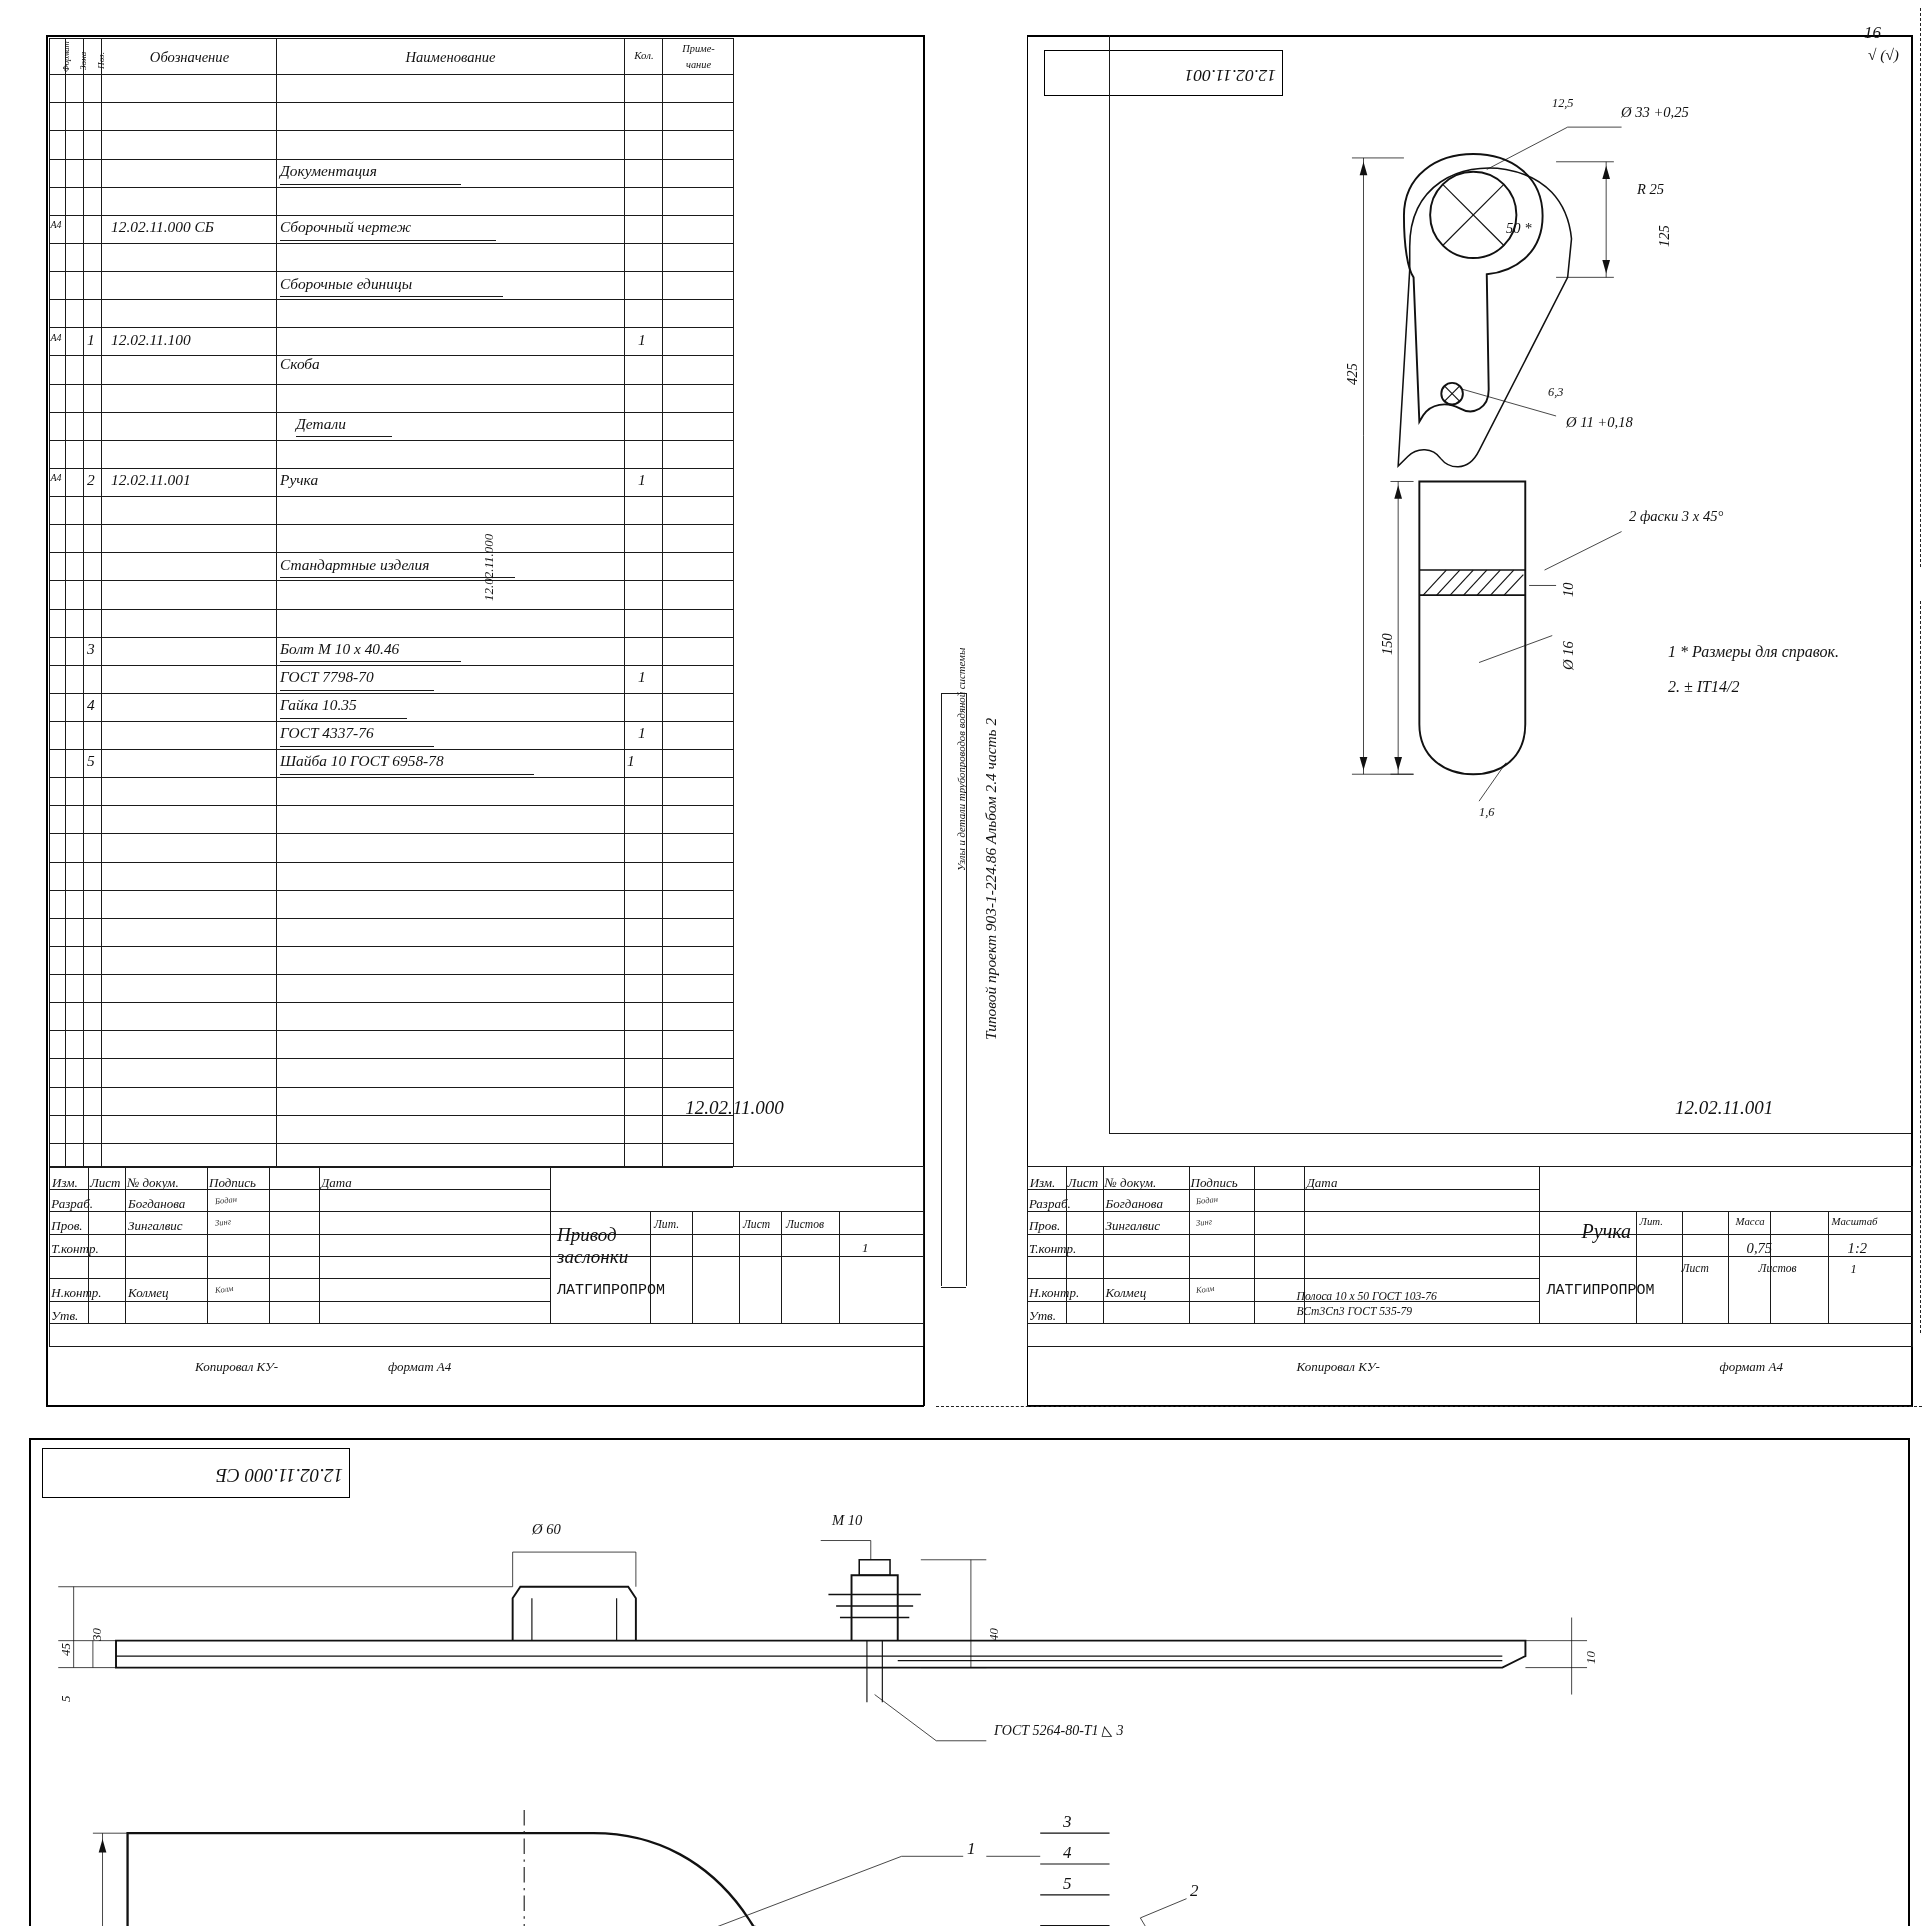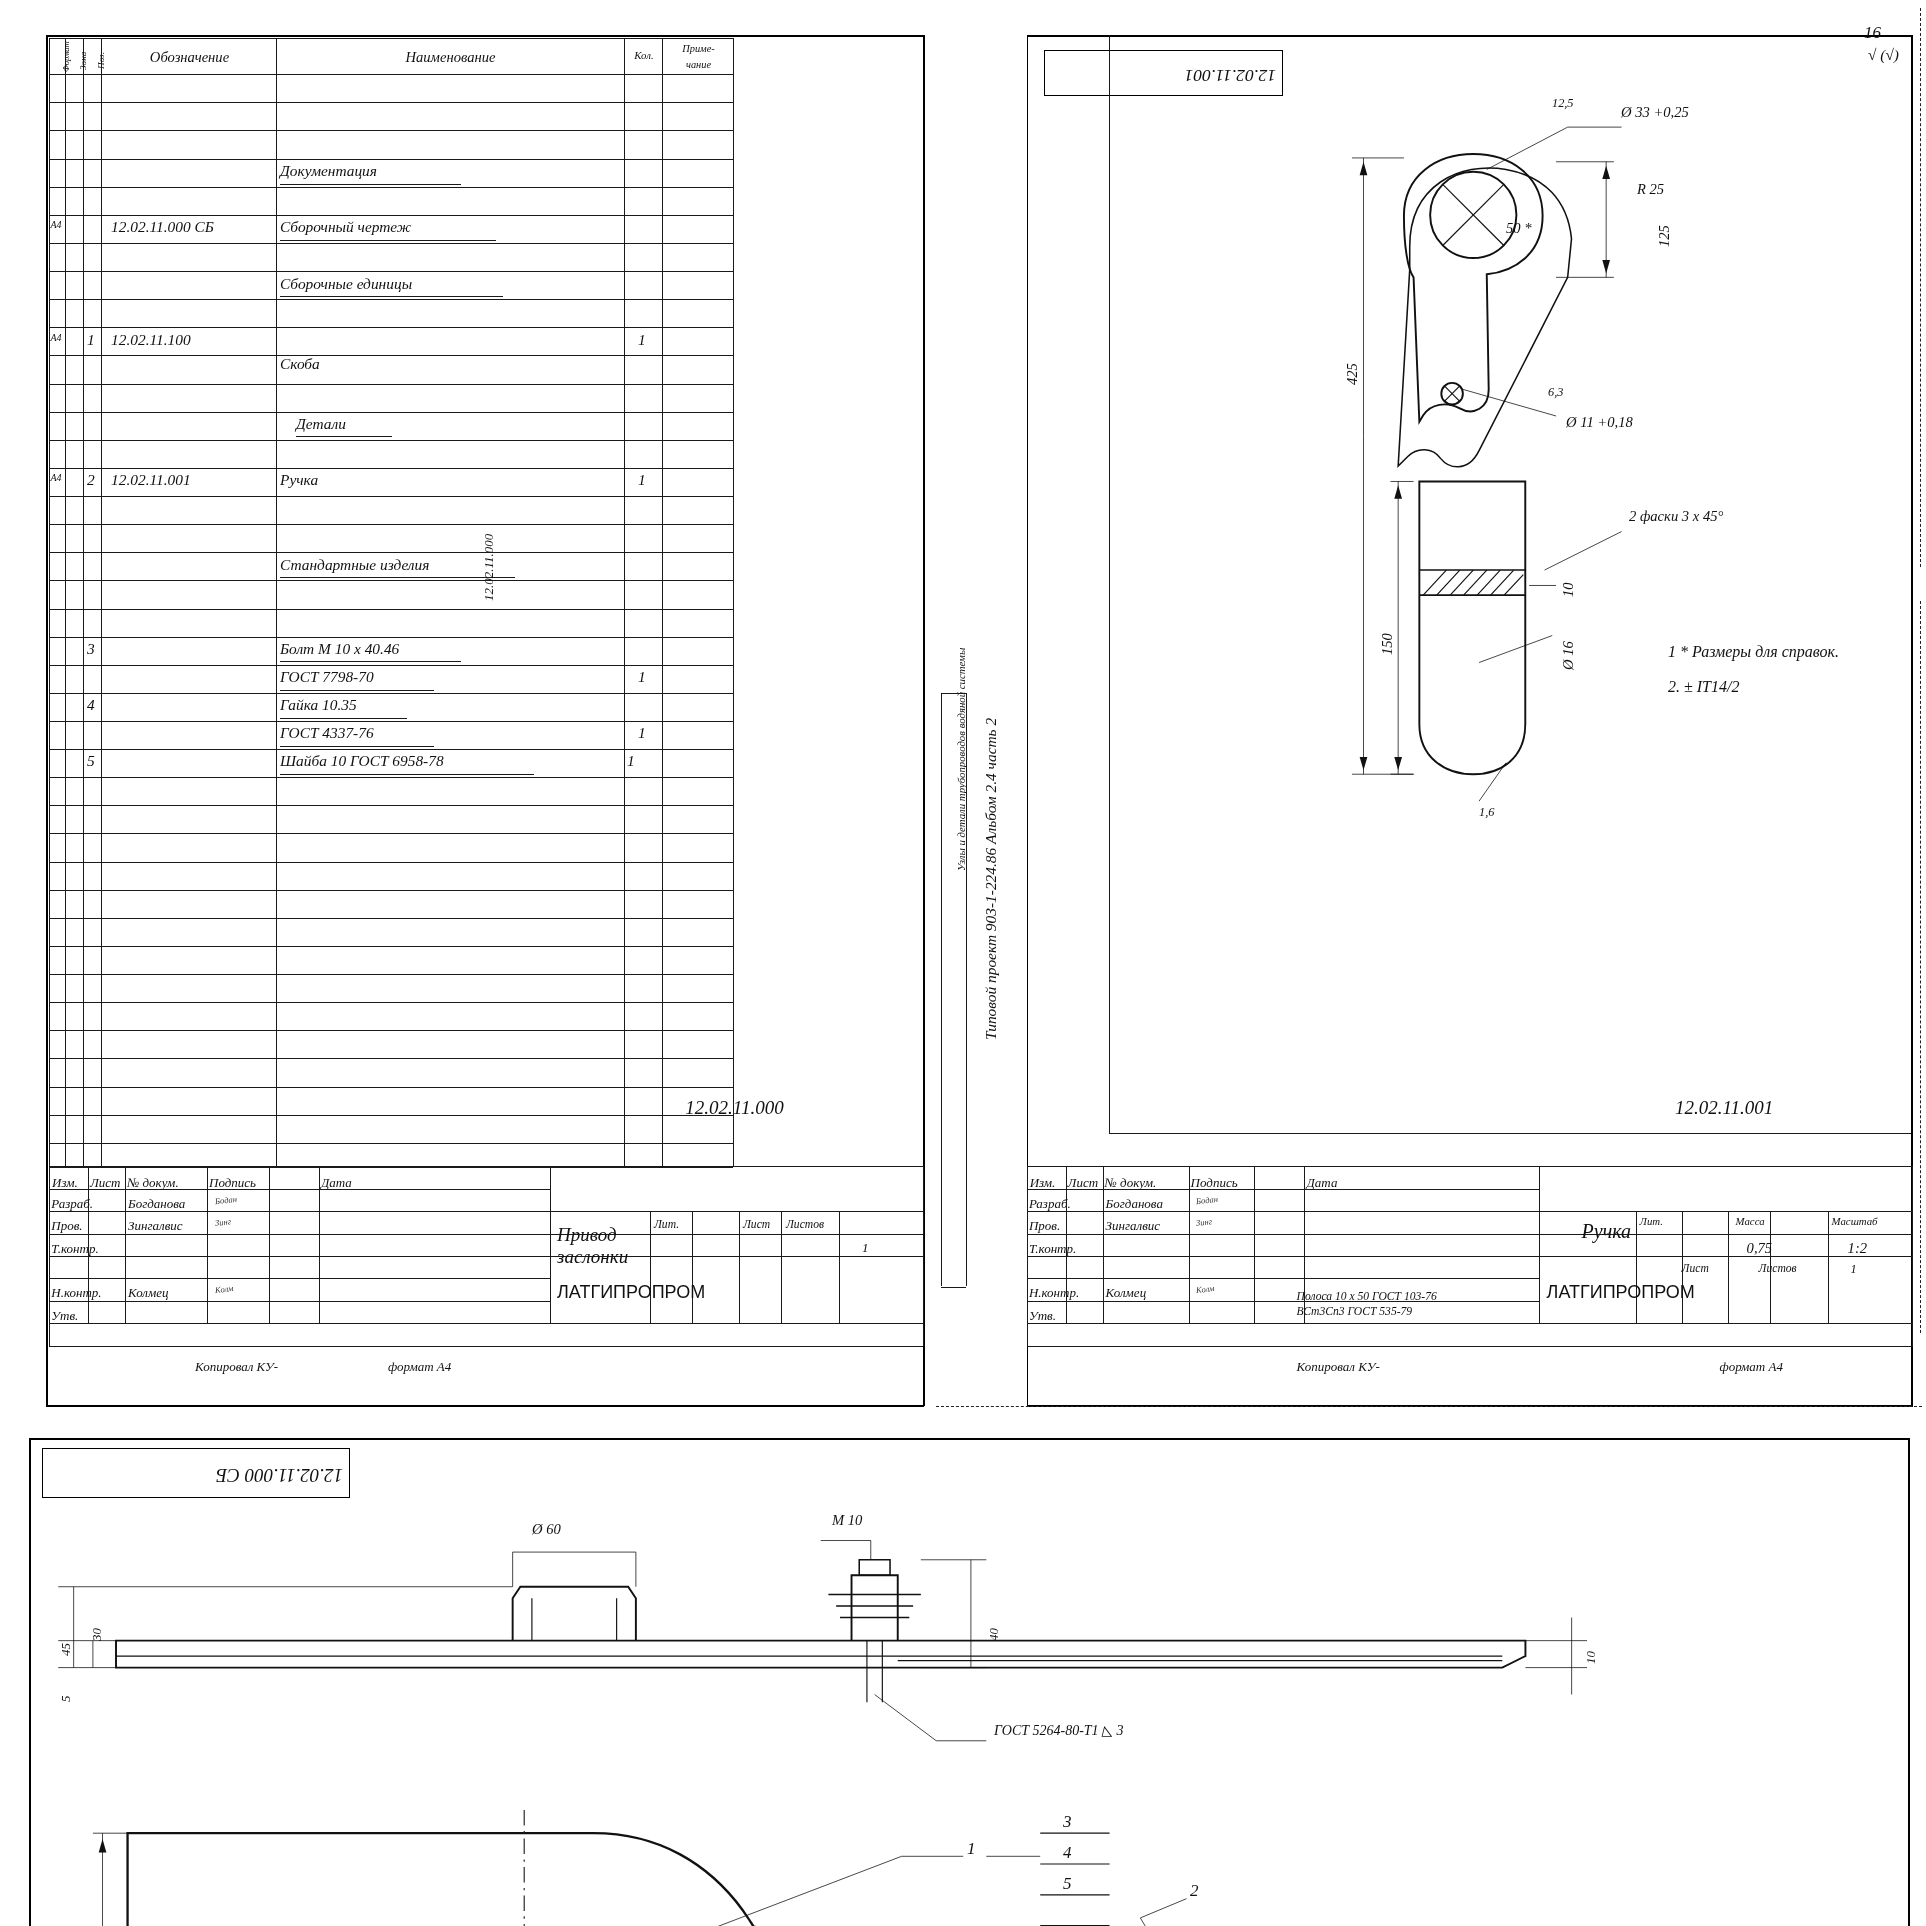--- a/index.html
+++ b/index.html
@@ -25,21 +25,21 @@
 
   
   #spec { position:absolute; left:49px; top:38px; width:870px; height:1160px; }
   #spec .cell { position:absolute; font-size:15.4px; font-style:italic; }
   #spec .hdr { font-size:13px; font-style:italic; text-align:center; }
 
   
   .stamp { position:absolute; }
   .stamp .t { position:absolute; font-size:13px; font-style:italic; white-space:nowrap; }
   .stamp .big { font-size:17px; font-style:italic; }
-  .stamp .org { font-size:18px; font-family:Liberation Sans, sans-serif; letter-spacing:0px; }
+  .stamp .org { font-size:15px; font-family:Liberation Mono, monospace; letter-spacing:0px; }
 
   .sig { position:absolute; font-family:"Liberation Serif", serif; font-style:italic; font-size:8.5px; color:#333; transform:rotate(-6deg); }
 
   .dimtxt { position:absolute; font-size:14.6px; font-style:italic; white-space:nowrap; }
 
   .dashdot { position:absolute; }
   .dashdot.h { border-top:0.8px dashed #222; }
   .dashdot.v { border-left:0.8px dashed #222; }
 
   svg { position:absolute; left:0; top:0; overflow:visible; }

